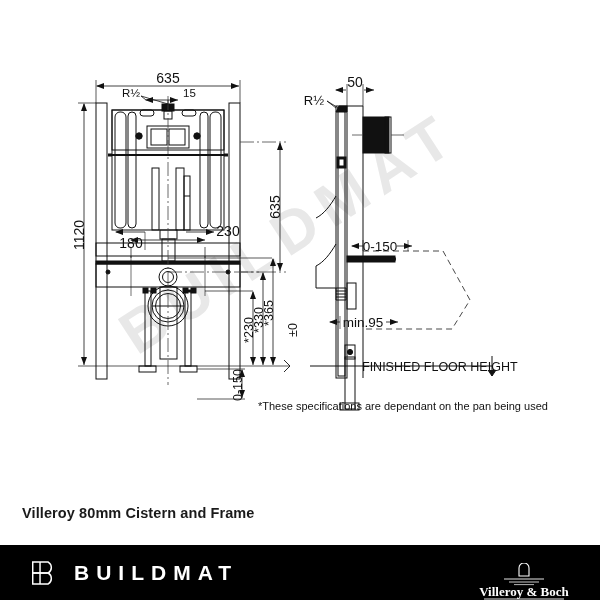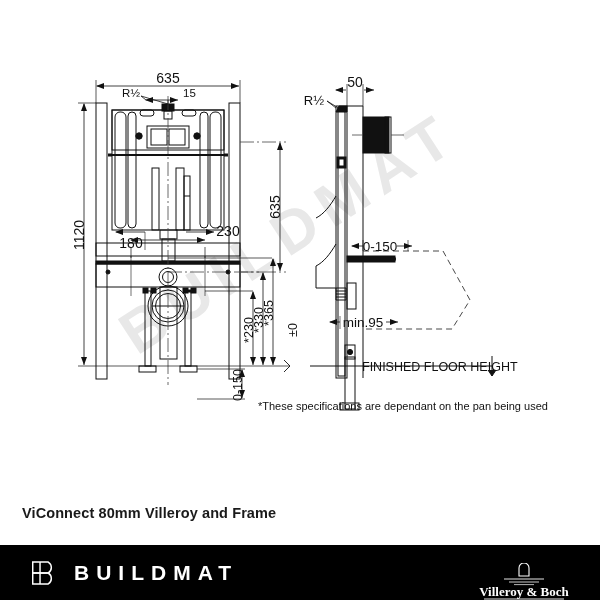--- a/index.html
+++ b/index.html
@@ -276,21 +276,21 @@
         <text x="380" y="251" font-size="13.5" text-anchor="middle">0-150</text>
         <text x="363" y="327" font-size="13.5" text-anchor="middle">min.95</text>
         <text x="362" y="371" font-size="12.5" text-anchor="start">FINISHED FLOOR HEIGHT</text>
 
         <text x="258" y="410" font-size="11" text-anchor="start">*These specifications are dependant on the pan being used</text>
       </g>
     </svg>
   </div>
 
   <div class="title-strip">
-    <div class="product-title">ViConnect 80mm Villeroy and Frame</div>
+    <div class="product-title">Villeroy 80mm Cistern and Frame</div>
   </div>
 
   <div class="footer">
 
     <div class="brand-lockup">
       <svg class="brand-mark" viewBox="0 0 34 32">
         <g fill="none" stroke="#ffffff" stroke-width="1.6">
           <path d="M3 4 H20 a7 7 0 0 1 0 12 H3 z"></path>
           <path d="M3 16 H20 a7 7 0 0 1 0 12 H3 z"></path>
           <path d="M11 4 V28"></path>

